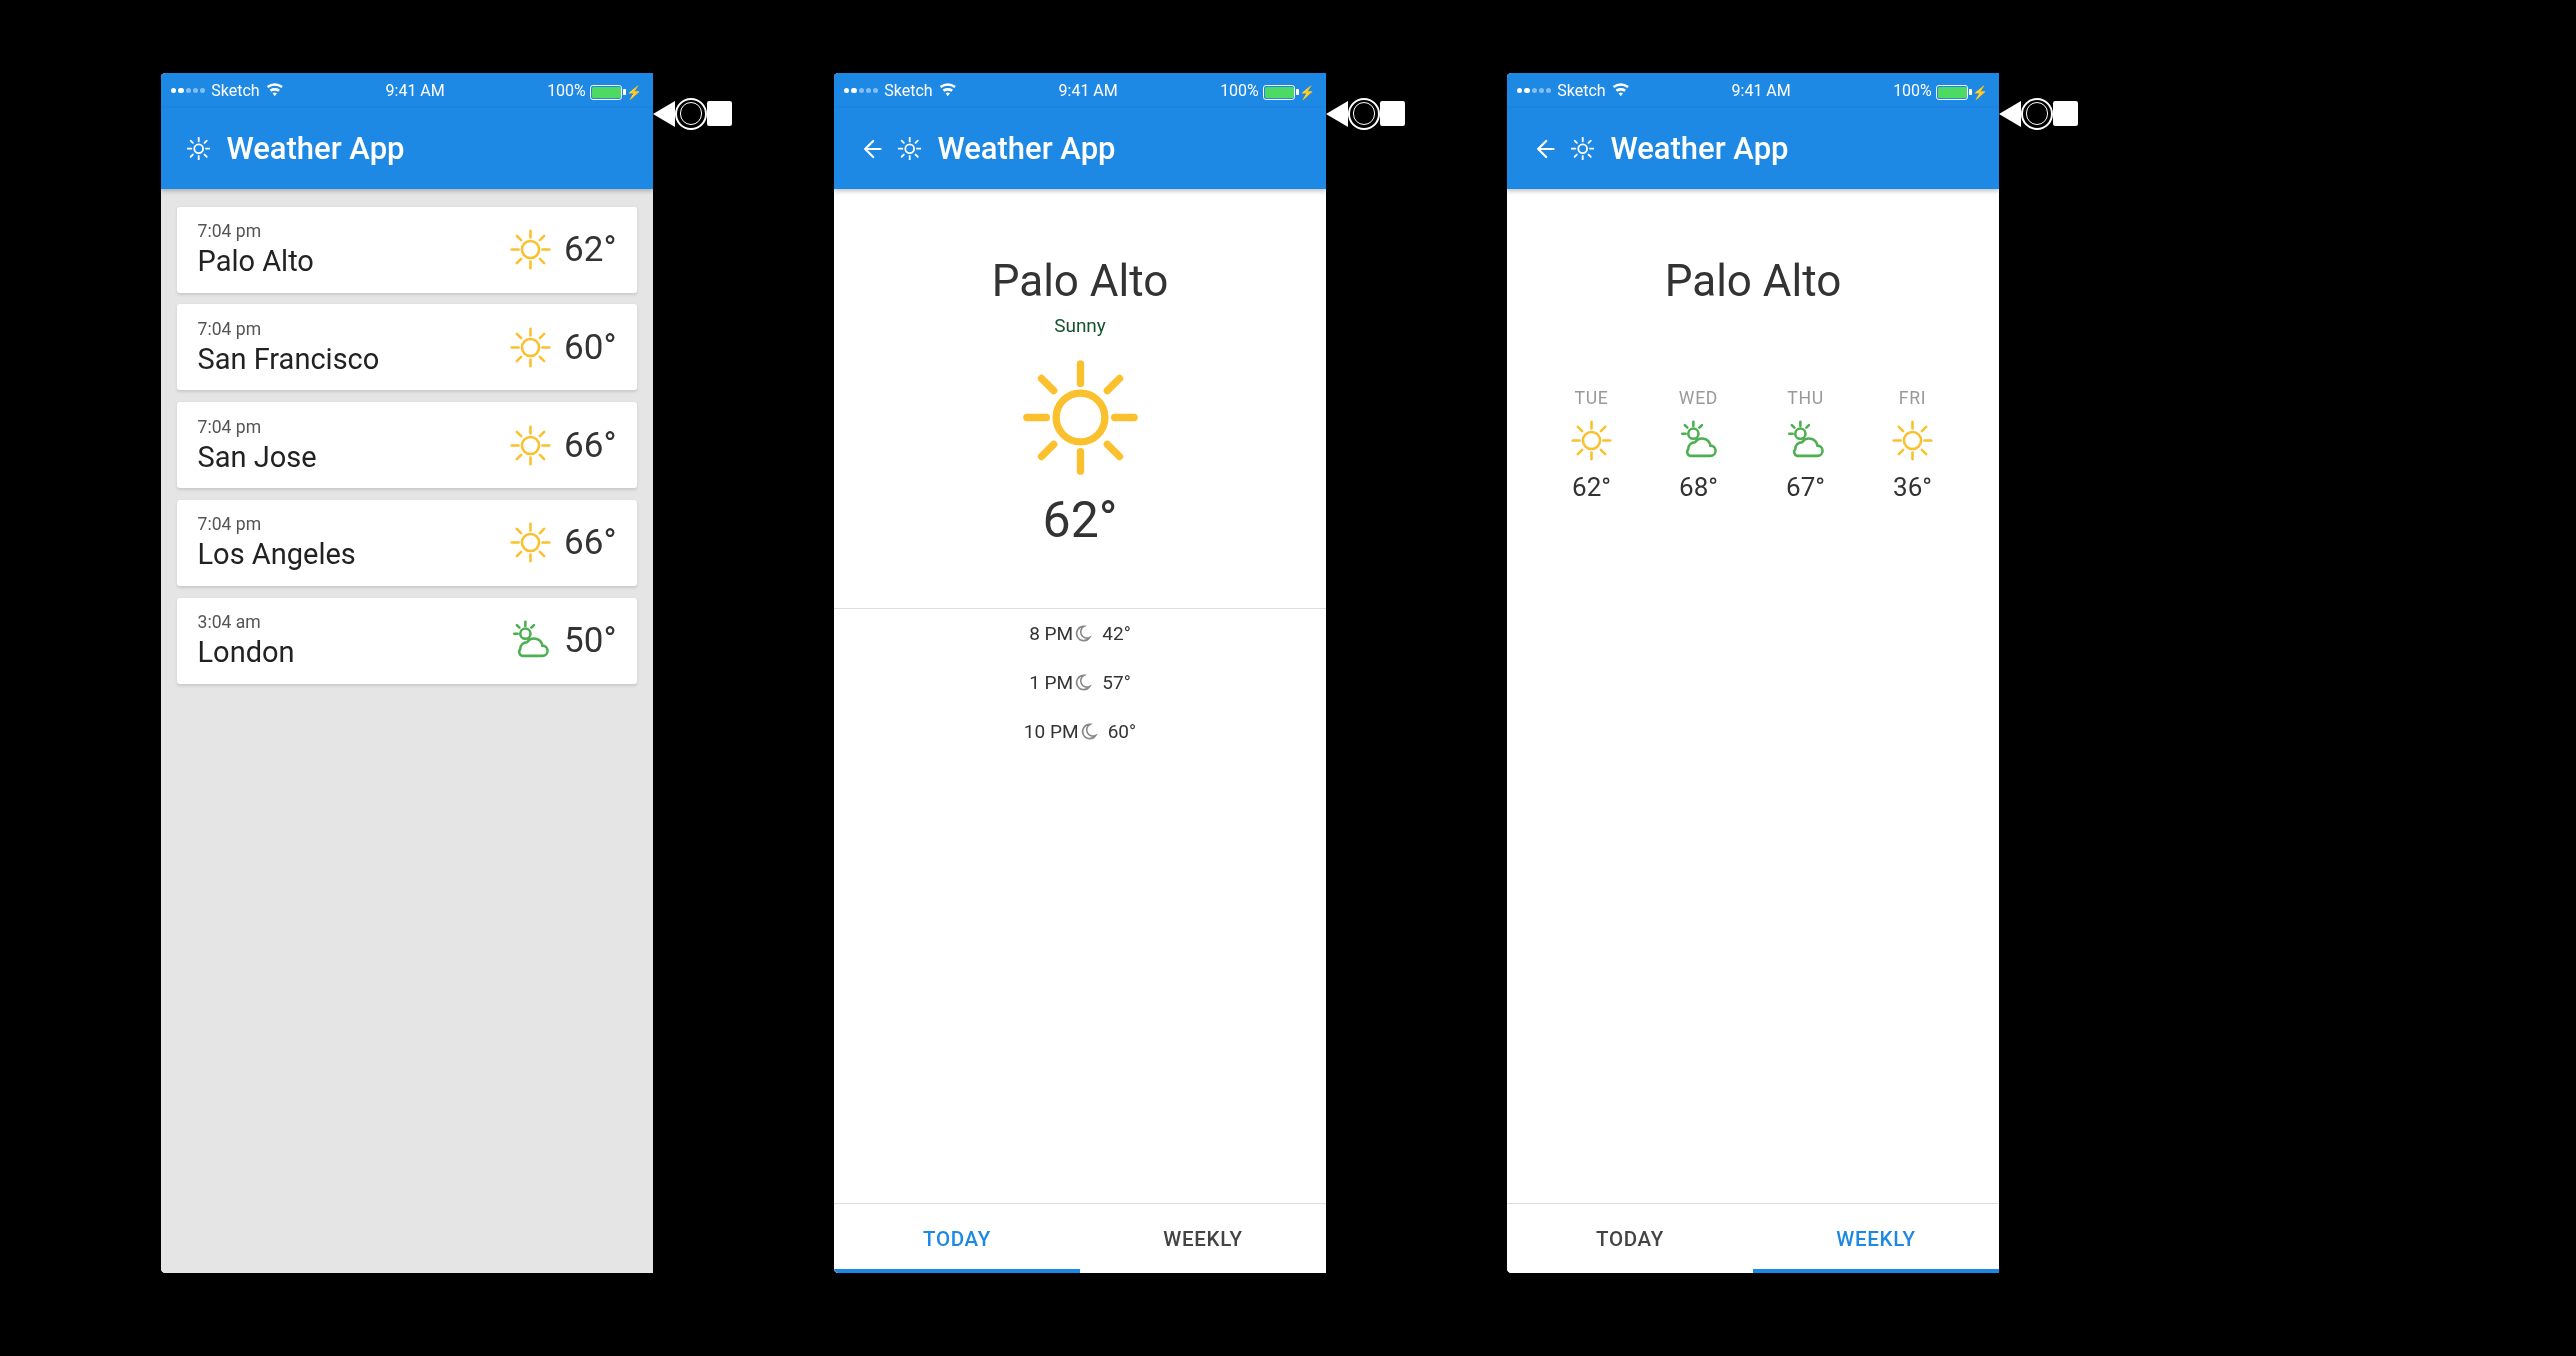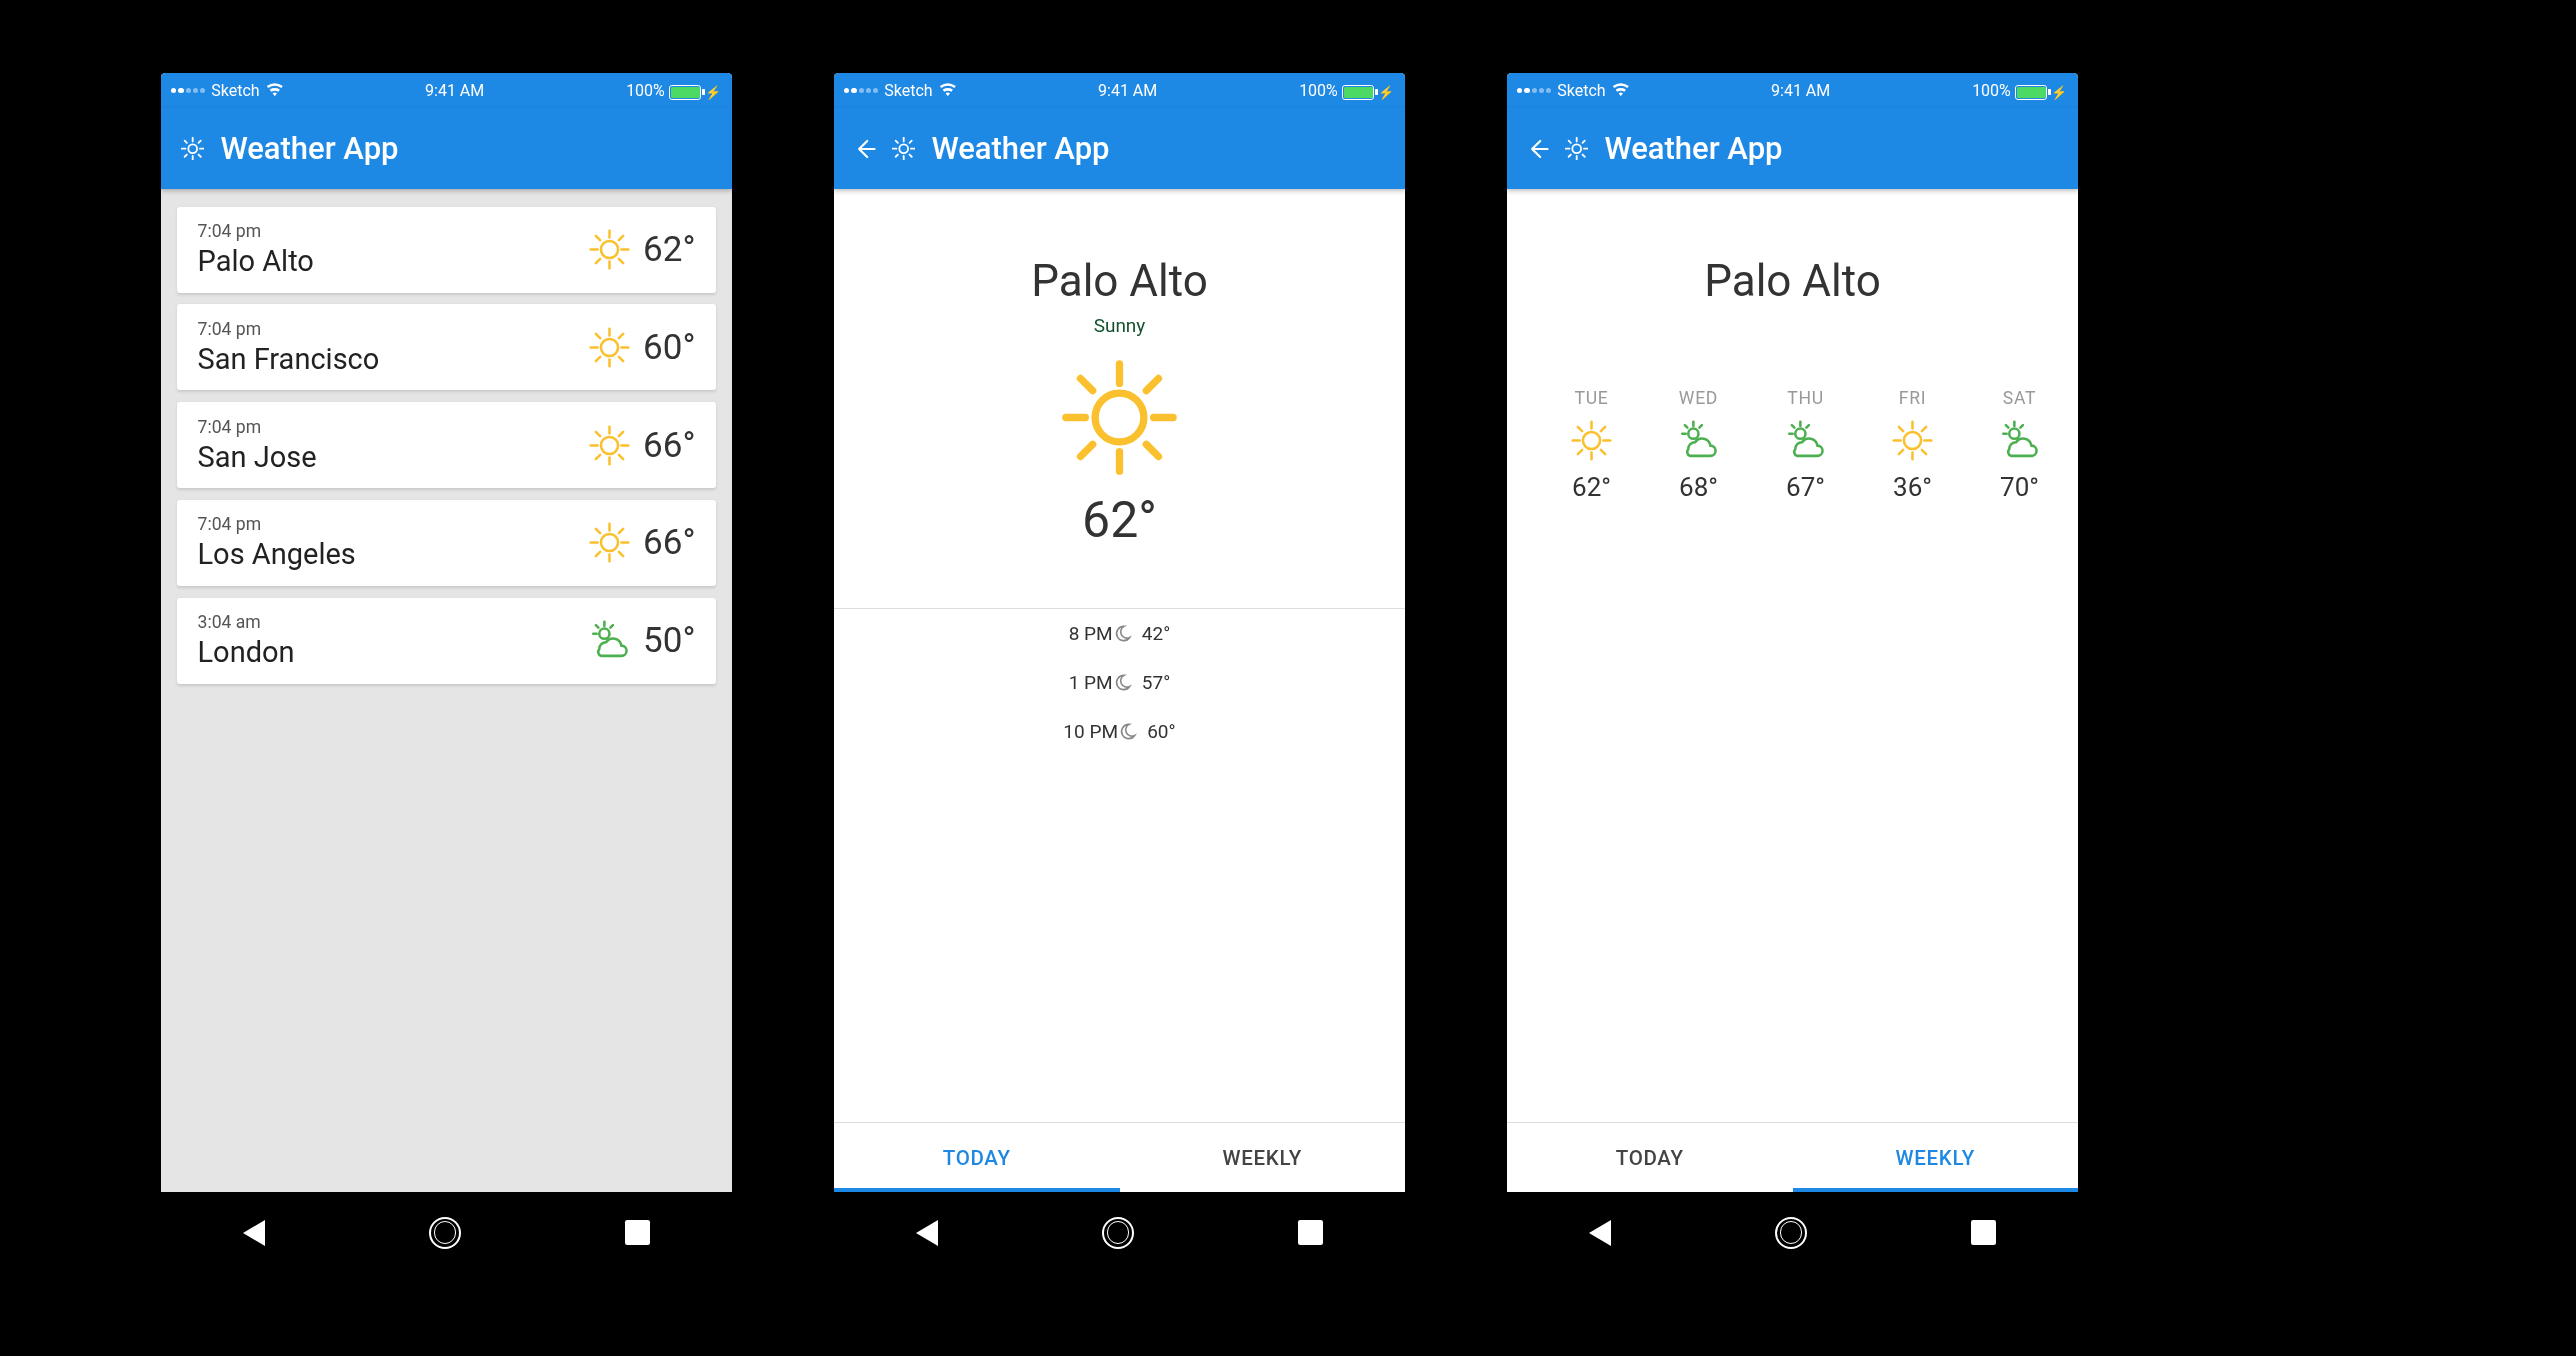--- a/index.html
+++ b/index.html
@@ -18,21 +18,21 @@
     padding: 73px 161px;
     transform-origin: top left;
   }
   .phone {
     width: 571px;
     height: 1200px;
     background: #000;
     border-radius: 4.4px;
     overflow: hidden;
     display: flex;
-    flex-direction: column;
+    flex-direction: row;
   }
   .screen {
     flex: 1;
     background: #fff;
     display: flex;
     flex-direction: column;
     overflow: hidden;
   }
   
   .statusbar {
@@ -56,21 +56,21 @@
   }
   .battery::after { content:""; position:absolute; right:-4.4px; top:2.9px; width:2.9px; height:5.9px; background:#fff; border-radius:0.7px;}
   .battery-fill { position:absolute; left:0.7px; top:0.7px; bottom:0.7px; right:0.7px; background:#4cd964; border-radius:1.5px;}
   
   .appbar {
     height: 81px;
     background: #1e88e5;
     color: #fff;
     display: flex;
     align-items: center;
-    padding: 0 20px;
+    padding: 0 26px;
     gap: 16px;
     box-shadow: 0 2.2px 4.4px rgba(0,0,0,.25);
     position: relative;
     z-index: 2;
   }
   .appbar .title { font-size: 31px; font-weight: 500;}
   .back-arrow { font-size: 26px; line-height:1; }
   
   .list-bg { background:#e5e5e5; flex:1; padding: 17.6px 16px; display:flex; flex-direction:column; gap:11.7px;}
   .card {

